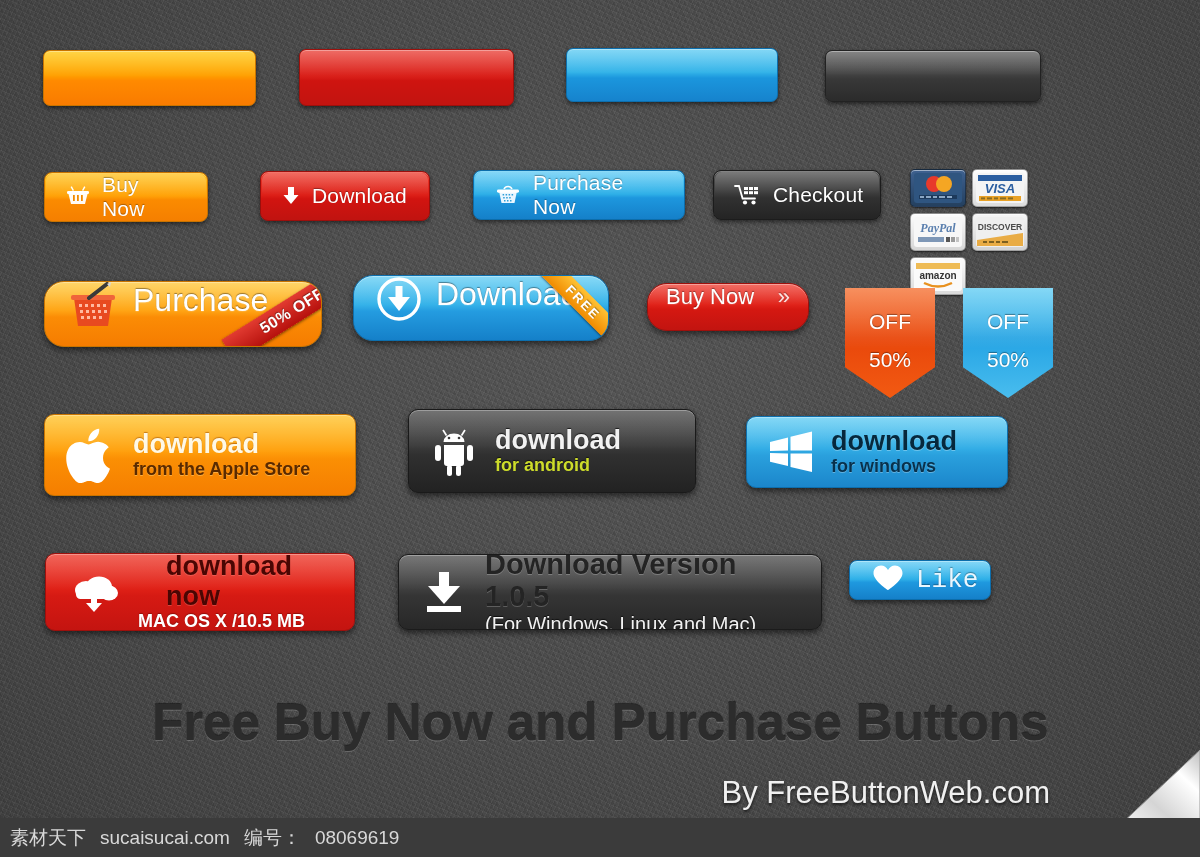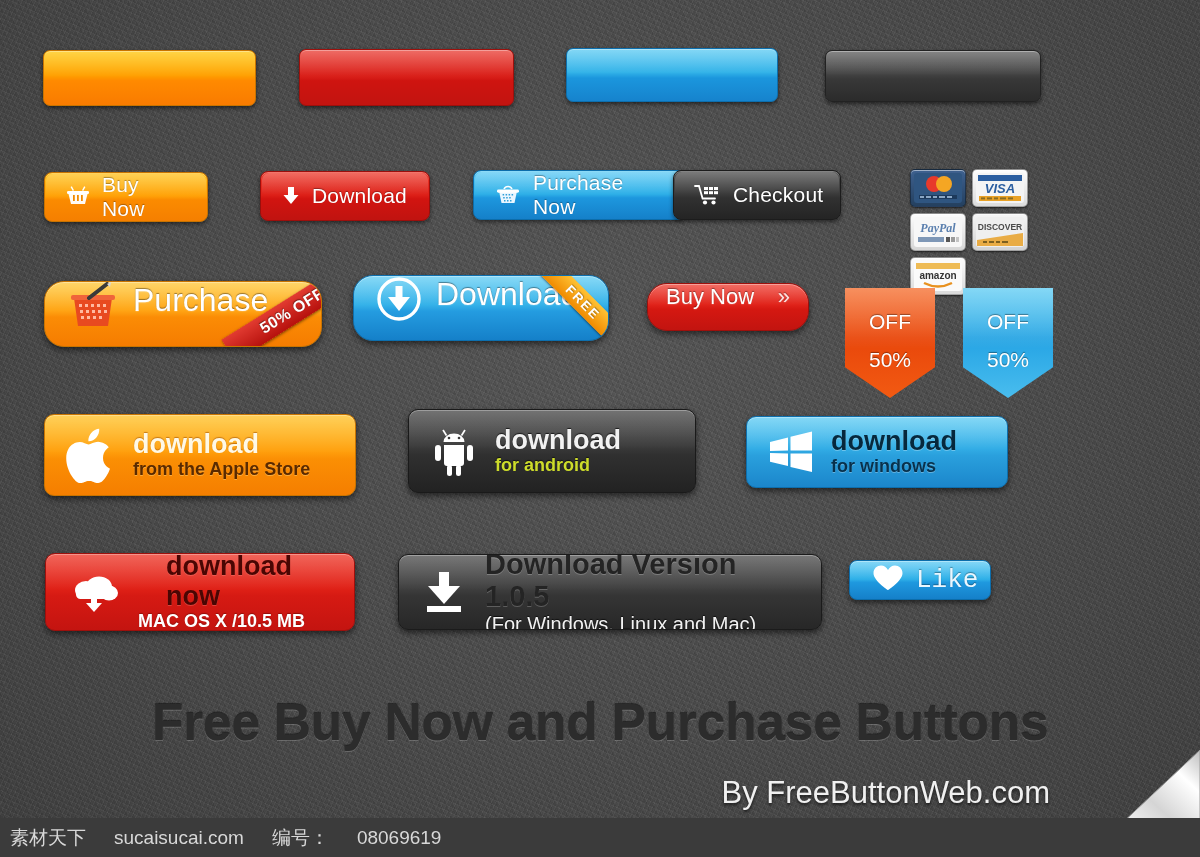--- a/index.html
+++ b/index.html
@@ -203,21 +203,21 @@
   .byline {
     position:absolute; width:1200px; text-align:right; padding-right:150px;
     font-size:31px; color:#f0f0f0;
     text-shadow: 0 2px 3px rgba(0,0,0,.65);
   }
 
   
   #wm {
     position:absolute; left:0; bottom:0; width:1200px; height:39px;
     background:#3b3b3b;
-    display:flex; align-items:center; gap:28px; padding-left:10px;
+    display:flex; align-items:center; gap:14px; padding-left:10px;
     color:#d8d8d8; font-size:19px;
   }
   #wm .cn { font-family:"DejaVu Sans", sans-serif; }
 
   
   #curl { position:absolute; right:0; bottom:0; width:120px; height:117px; }
 </style>
 </head>
 <body>
 
@@ -275,21 +275,21 @@
             <rect x="15.2" y="14" width="1.5" height="1.5"></rect>
             <rect x="10" y="17" width="1.5" height="1.5"></rect>
             <rect x="13" y="17" width="1.5" height="1.5"></rect>
             <rect x="16" y="17" width="1.5" height="1.5"></rect>
           </g>
       </svg>
     </span>
     <span class="lbl">Purchase Now</span>
   </div>
 
-  <div class="pill b-dark" style="left:673px; top:170px; width:168px; height:50px;">
+  <div class="pill b-dark" style="left:713px; top:170px; width:168px; height:50px;">
     <span class="ico">
       <svg width="28" height="24" viewBox="0 0 28 24">
           <g fill="#fff">
         <path d="M1 3 L5 3 L8.6 15.5 L21 15.5" stroke="#fff" stroke-width="1.8" fill="none" stroke-linecap="round"></path>
         <rect x="10" y="4" width="4" height="3"></rect>
             <rect x="15" y="4" width="4" height="3"></rect>
             <rect x="20" y="4" width="4" height="3"></rect>
         <rect x="10" y="8.2" width="4" height="3"></rect>
             <rect x="15" y="8.2" width="4" height="3"></rect>
             <rect x="20" y="8.2" width="4" height="3"></rect>

